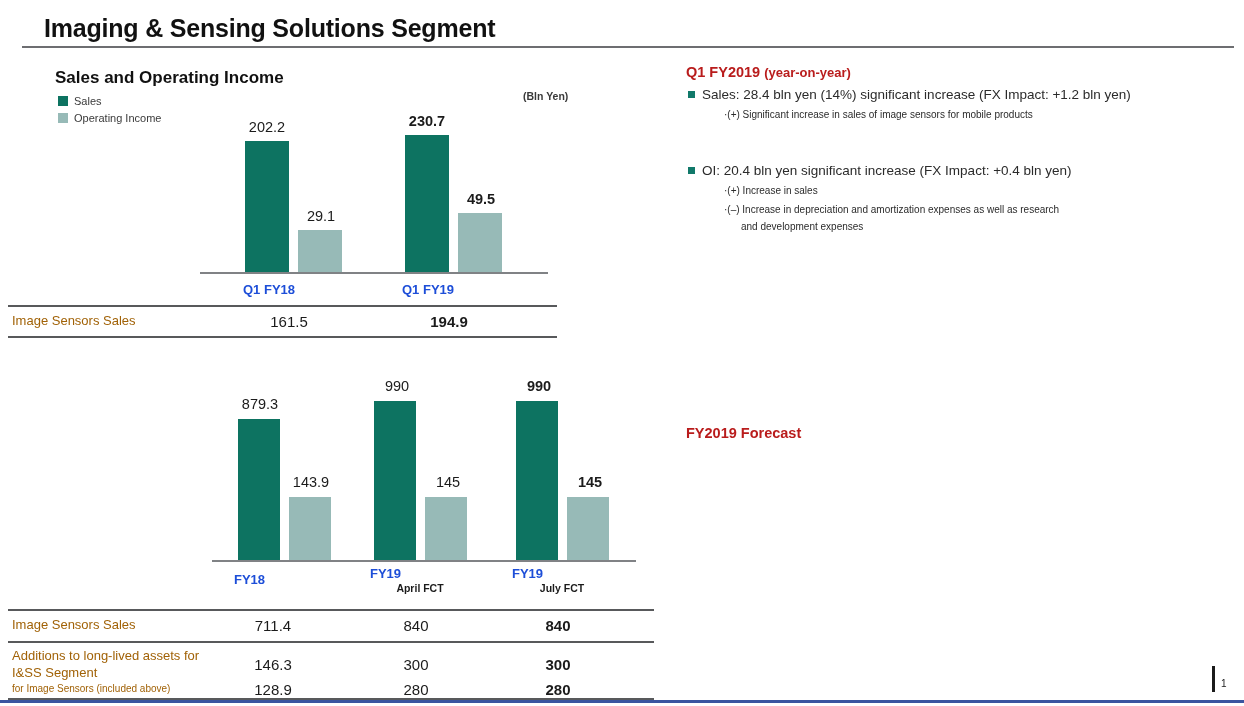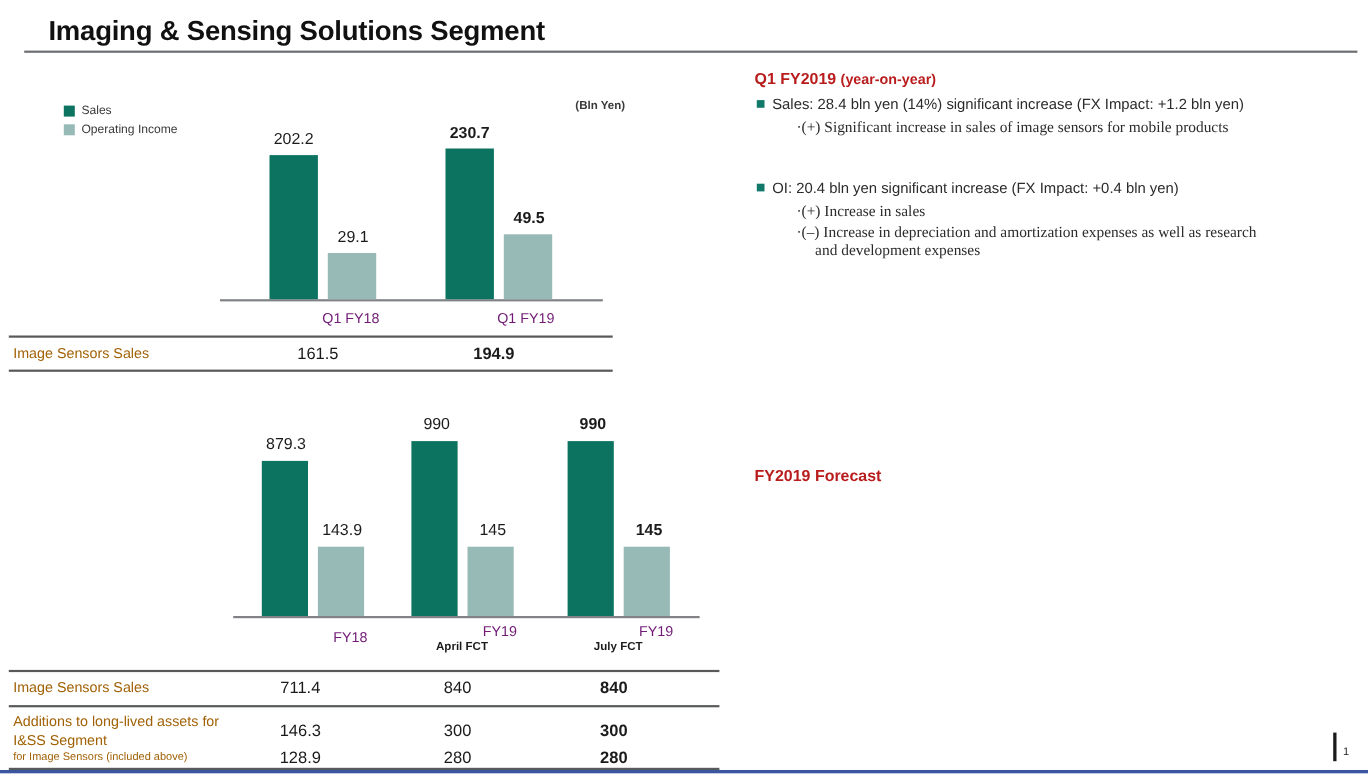--- a/index.html
+++ b/index.html
@@ -103,23 +103,23 @@
     position: absolute;
     font-size: 14.5px;
     text-align: center;
     color: #1b1b1b;
     white-space: nowrap;
   }
   .bar-value.bold { font-weight: bold; }
   .cat-label {
     position: absolute;
     font-size: 13px;
-    font-weight: normal;
-    text-align: right;
-    color: #701a75;
+    font-weight: bold;
+    text-align: left;
+    color: #1d4ed8;
     white-space: nowrap;
   }
   .cat-sub {
     position: absolute;
     font-size: 10.5px;
     font-weight: bold;
     text-align: center;
     color: #1b1b1b;
     white-space: nowrap;
   }
@@ -176,24 +176,23 @@
   .rc-bullet .sq {
     width: 7px;
     height: 7px;
     background: #11796a;
     flex: none;
     margin-top: 5px;
     margin-right: 7px;
   }
   .rc-sub {
     position: absolute;
-    font-size: 14px;
+    font-size: 10px;
     color: #2b2b2b;
     line-height: 1.35;
-    font-family: Liberation Serif, serif;
   }
 
   
   #footer-rule {
     position: absolute;
     left: 0;
     top: 700px;
     width: 1244px;
     height: 3px;
     background: #3b55a0;
@@ -215,20 +214,21 @@
   }
 </style>
 </head>
 <body>
 
 <div id="slide-title">Imaging &amp; Sensing Solutions Segment</div>
 <div id="title-rule"></div>
 
 <div id="left-col">
 
+  <div id="chart1-heading">Sales and Operating Income</div>
 
   <div id="legend">
     <div class="legend-row">
       <span class="legend-swatch" style="background:#0d7361"></span>
       <span class="legend-label">Sales</span>
     </div>
     <div class="legend-row">
       <span class="legend-swatch" style="background:#97bab7"></span>
       <span class="legend-label">Operating Income</span>
     </div>

